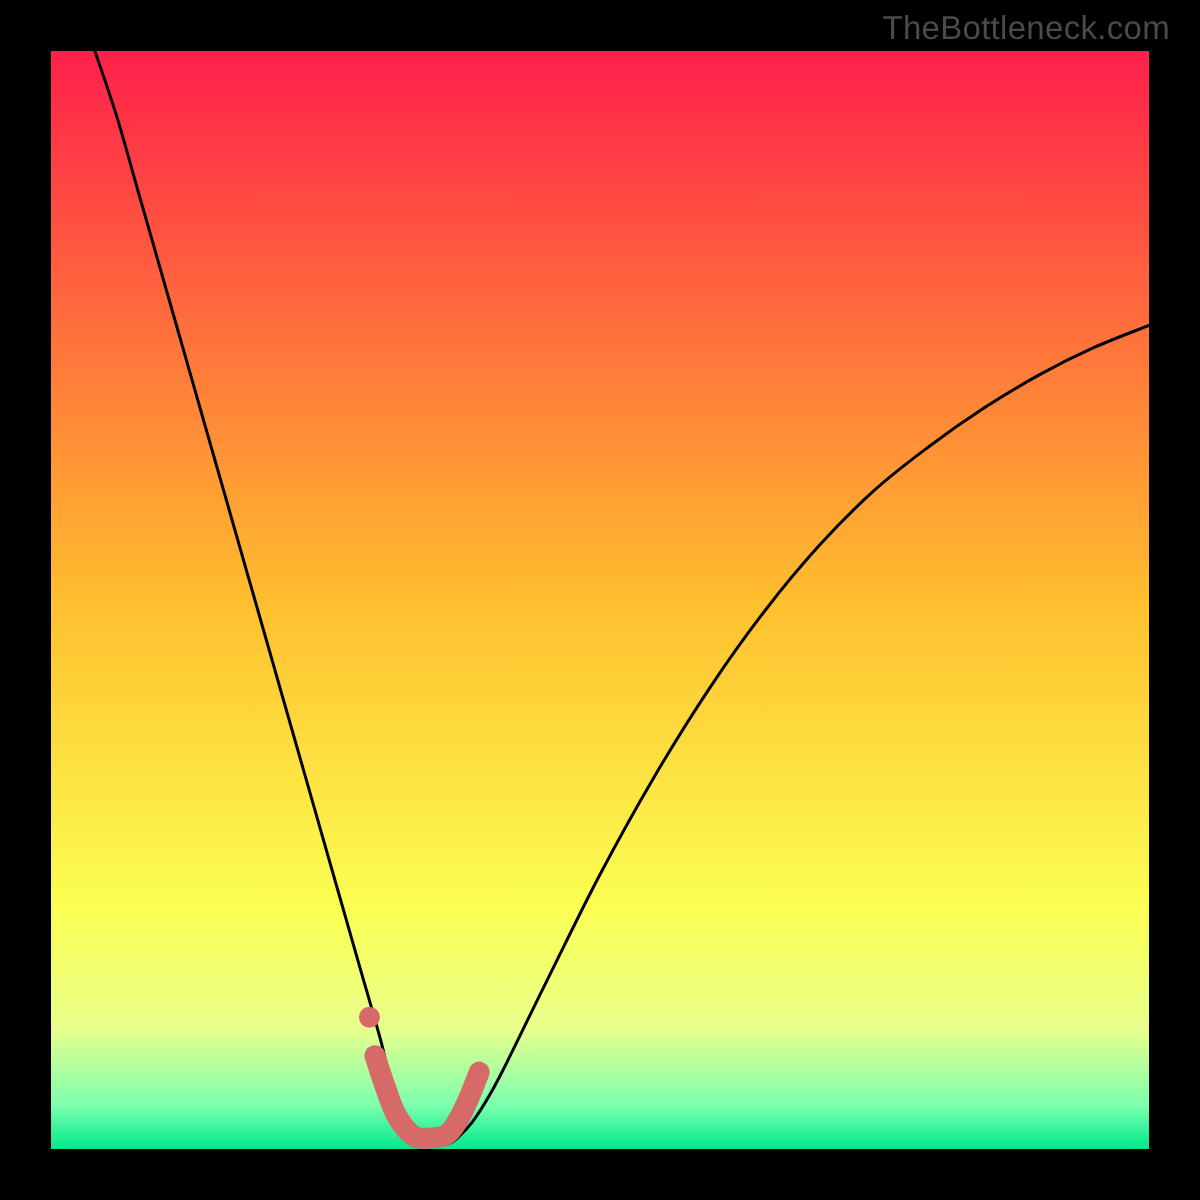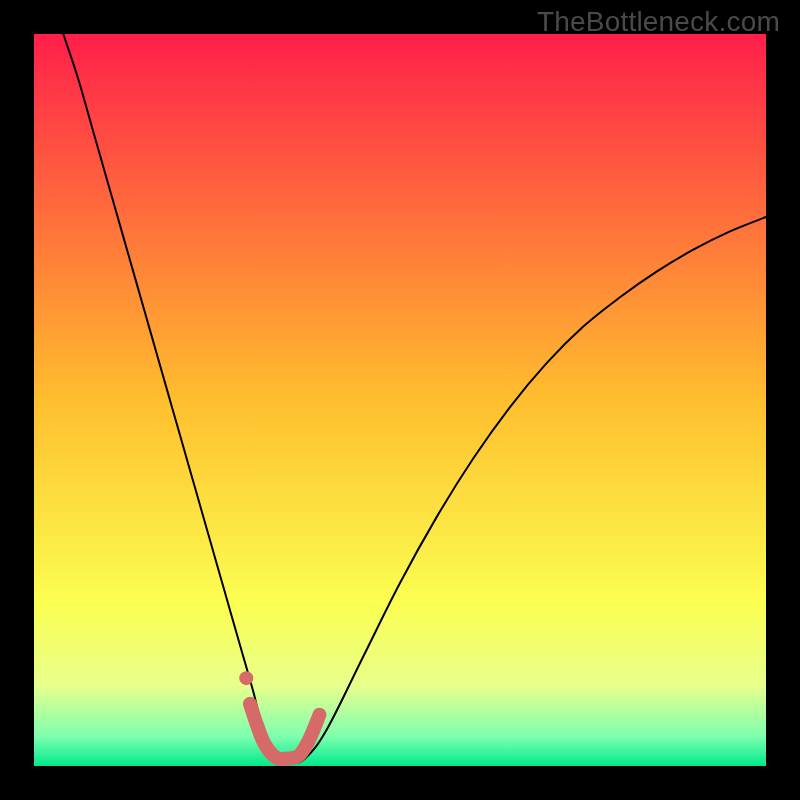--- a/index.html
+++ b/index.html
@@ -22,21 +22,21 @@
     top: 34px;
     width: 732px;
     height: 732px;
     overflow: hidden;
   }
   .watermark {
     position: absolute;
     top: 6px;
     right: 20px;
     color: #4a4a4a;
-    font-size: 28px;
+    font-size: 22px;
     font-weight: 500;
     letter-spacing: 0.2px;
   }
 </style>
 </head>
 <body>
 
 <div class="frame">
 
   <div class="watermark">TheBottleneck.com</div>

